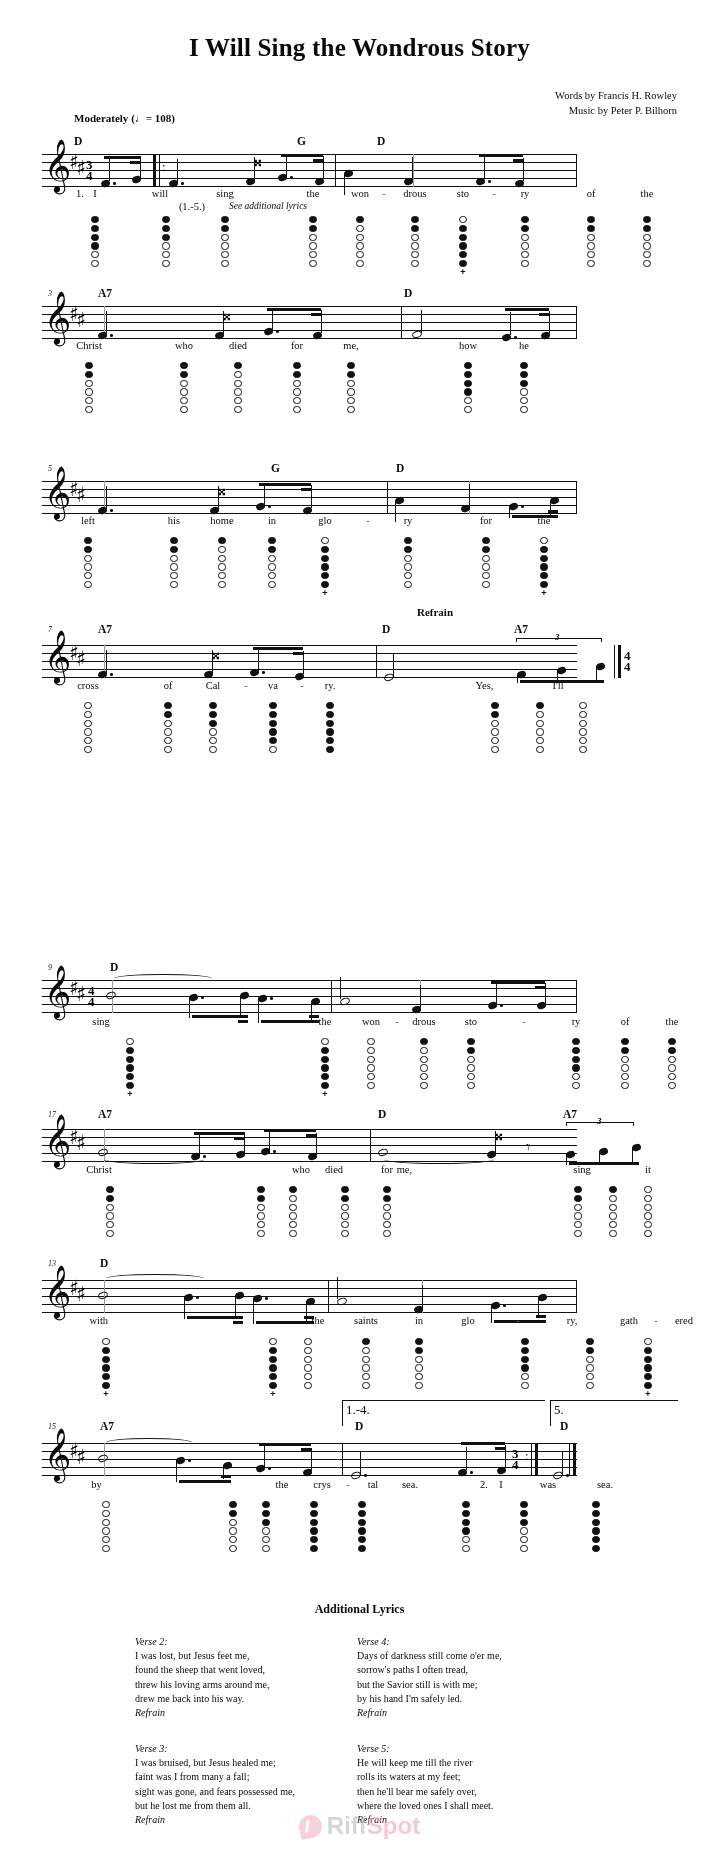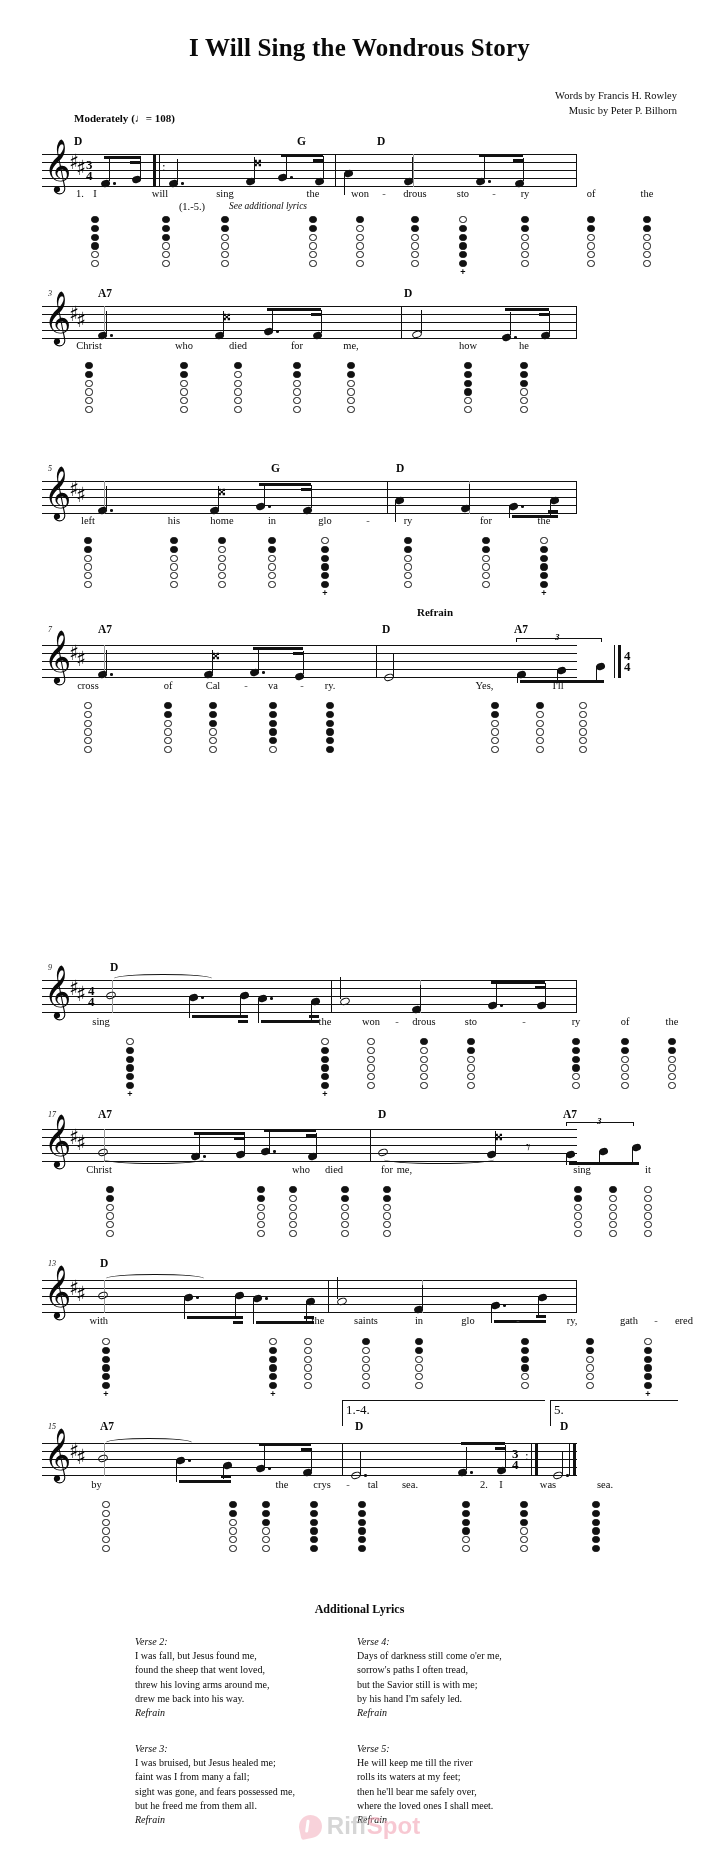--- a/index.html
+++ b/index.html
@@ -1353,42 +1353,42 @@
     <div class="hole f"></div>
     <div class="hole f"></div>
     <div class="hole f"></div>
   </div>
 </div>
 
 <div class="add-lyrics-title" style="top:1602px">Additional Lyrics</div>
 
 <div class="verse-block" style="left:135px;top:1635px;width:190px">
   <div class="vhead">Verse 2:</div>
-  <div>I was fall, but Jesus found me,</div>
+  <div>I was lost, but Jesus feet me,</div>
   <div>found the sheep that went loved,</div>
   <div>threw his loving arms around me,</div>
   <div>drew me back into his way.</div>
   <div class="vrefrain">Refrain</div>
 </div>
 
 <div class="verse-block" style="left:357px;top:1635px;width:210px">
   <div class="vhead">Verse 4:</div>
   <div>Days of darkness still come o'er me,</div>
   <div>sorrow's paths I often tread,</div>
   <div>but the Savior still is with me;</div>
   <div>by his hand I'm safely led.</div>
   <div class="vrefrain">Refrain</div>
 </div>
 
 <div class="verse-block" style="left:135px;top:1742px;width:200px">
   <div class="vhead">Verse 3:</div>
   <div>I was bruised, but Jesus healed me;</div>
   <div>faint was I from many a fall;</div>
   <div>sight was gone, and fears possessed me,</div>
-  <div>but he freed me from them all.</div>
+  <div>but he lost me from them all.</div>
   <div class="vrefrain">Refrain</div>
 </div>
 
 <div class="verse-block" style="left:357px;top:1742px;width:210px">
   <div class="vhead">Verse 5:</div>
   <div>He will keep me till the river</div>
   <div>rolls its waters at my feet;</div>
   <div>then he'll bear me safely over,</div>
   <div>where the loved ones I shall meet.</div>
   <div class="vrefrain">Refrain</div>

